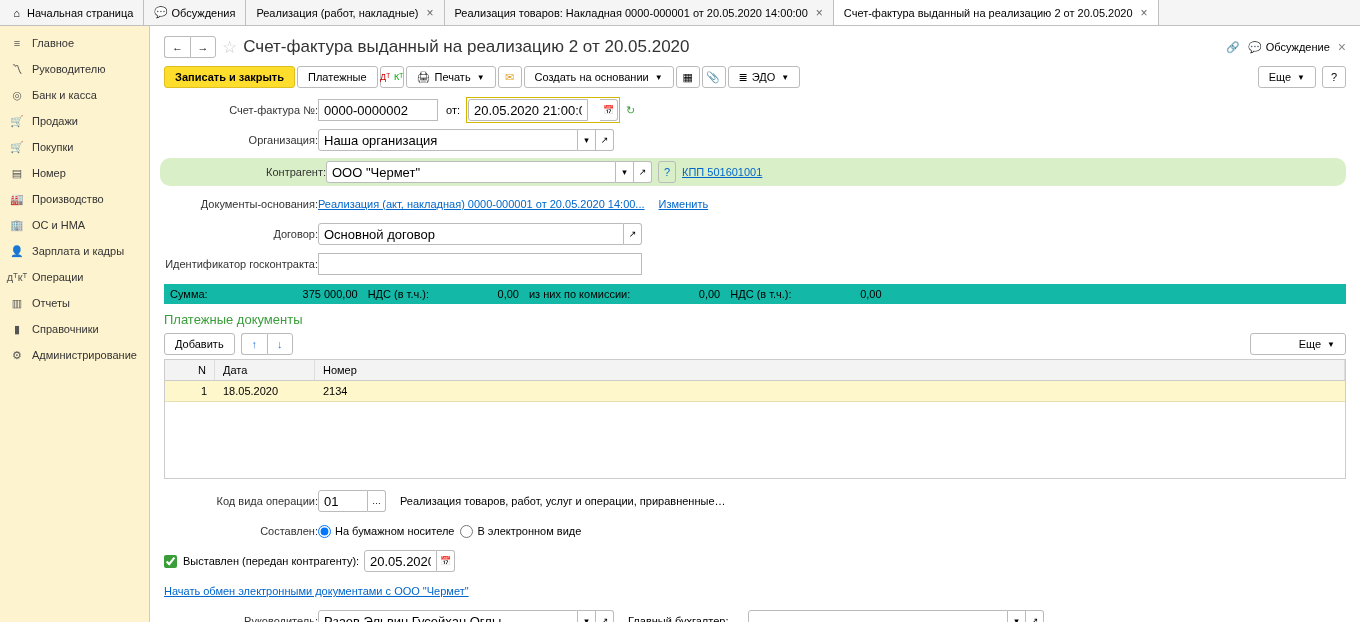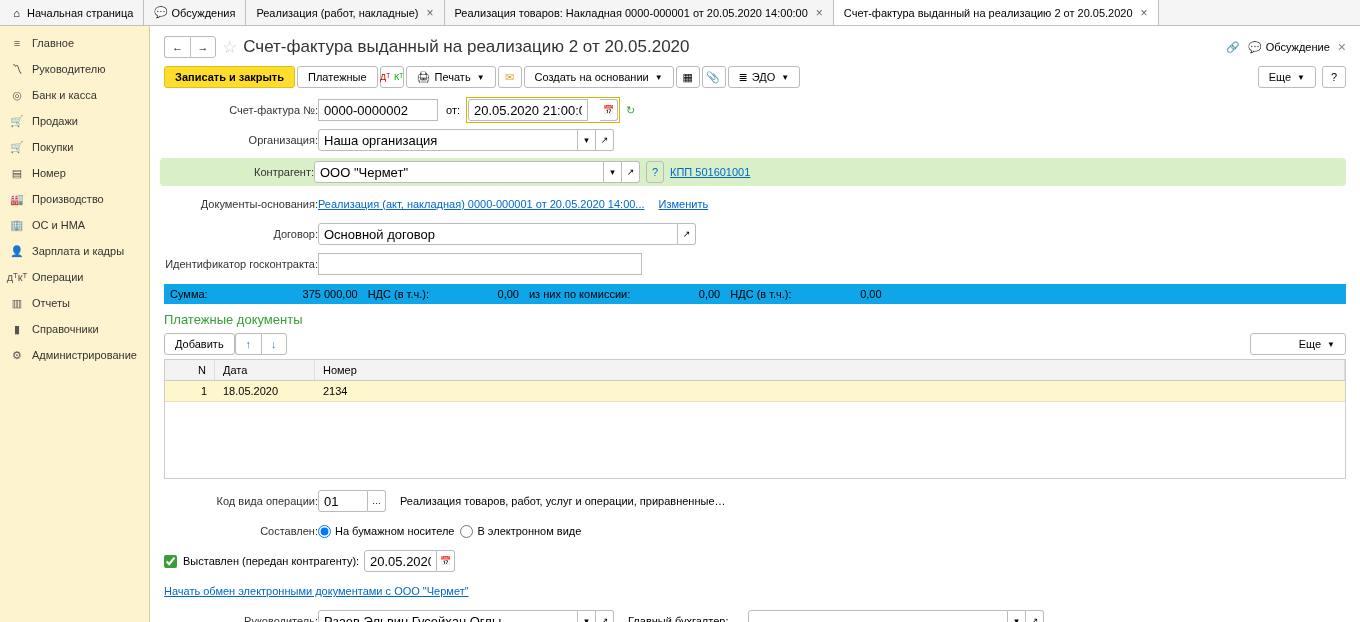--- a/index.html
+++ b/index.html
@@ -21,34 +21,34 @@
 .nav-group .nav-btn:last-child { border-radius:0 3px 3px 0; }
 .star { color:#ccc; font-size:17px; cursor:pointer; }
 h1 { font-size:17px; font-weight:normal; color:#333; }
 .titlebar-right { margin-left:auto; display:flex; gap:8px; align-items:center; }
 .toolbar { display:flex; gap:2px; margin-bottom:10px; align-items:center; }
 .btn { border:1px solid #bbb; background:#fff; border-radius:3px; padding:3px 10px; cursor:pointer; display:inline-flex; align-items:center; gap:4px; height:22px; }
 .btn.yellow { background:#ffdd2d; border-color:#e0c020; font-weight:bold; }
 .btn .caret { font-size:8px; margin-left:2px; }
 .btn-icon { width:24px; padding:0; justify-content:center; }
 .field-row { display:flex; align-items:center; margin-bottom:6px; min-height:24px; }
-.field-row.hl { background:#d9efc8; padding:3px 0; border-radius:4px; margin-left:-4px; }
+.field-row.hl { background:#d9efc8; padding:3px 12px; border-radius:10px; margin-left:-4px; }
 .label { width:154px; color:#333;text-align:right; }
 .input { border:1px solid #bbb; height:22px; padding:0 5px; background:#fff; }
 .combo { display:flex; }
 .combo .input { border-radius:3px 0 0 3px; }
 .combo .cbtn { width:18px; height:22px; border:1px solid #bbb; border-left:none; background:#fff; display:flex; align-items:center; justify-content:center; cursor:pointer; font-size:9px; }
 .combo .cbtn:last-child { border-radius:0 3px 3px 0; }
 .date-outline { outline:1px solid #d4b800; outline-offset:1px;gap:12px; }
 .link { color:#0066cc; text-decoration:underline; cursor:pointer; }
-.sum-row { background:#0ea5e9; display:flex; padding:4px 6px; margin:8px 0; align-items:center; }
+.sum-row { background:#14b8a6; display:flex; padding:4px 6px; margin:8px 0; align-items:center; }
 .sum-row span { margin-right:10px; }
 .sum-val { text-align:right; display:inline-block; }
 .section-title { color:#3a9d3a; font-size:13px; margin-bottom:6px; }
-.tbl-toolbar { display:flex; margin-bottom:4px; }
+.tbl-toolbar { display:flex; gap:6px; margin-bottom:4px; }
 .arrow-group { display:flex; }
 .arrow-group .btn { width:26px; padding:0; justify-content:center; }
 .arrow-group .btn:first-child { border-radius:3px 0 0 3px; border-right:none; }
 .arrow-group .btn:last-child { border-radius:0 3px 3px 0; }
 .table { border:1px solid #ccc; min-height:120px; }
 .thead { display:flex; background:#f3f3f3; border-bottom:1px solid #ccc; }
 .th { padding:4px 8px; border-right:1px solid #ddd; }
 .trow { display:flex; background:#fff7cc; border-bottom:1px solid #e8e0b0; }
 .td { padding:4px 8px; }
 .col-n { width:50px; text-align:right; }
@@ -234,21 +234,21 @@
 
     <div class="field-row">
       <div class="label">Документы-основания:</div>
       <span class="link">Реализация (акт, накладная) 0000-000001 от 20.05.2020 14:00...</span>
       <span class="link" style="margin-left:14px;">Изменить</span>
     </div>
 
     <div class="field-row">
       <div class="label">Договор:</div>
       <div class="combo">
-        <input type="text" class="input" style="width: 360px;" value="Основной договор">
+        <input type="text" class="input" style="width: 306px;" value="Основной договор">
         <div class="cbtn">↗</div>
       </div>
     </div>
 
     <div class="field-row">
       <div class="label">Идентификатор госконтракта:</div>
       <input type="text" class="input" style="width: 324px;">
     </div>
 
     <div class="sum-row">

